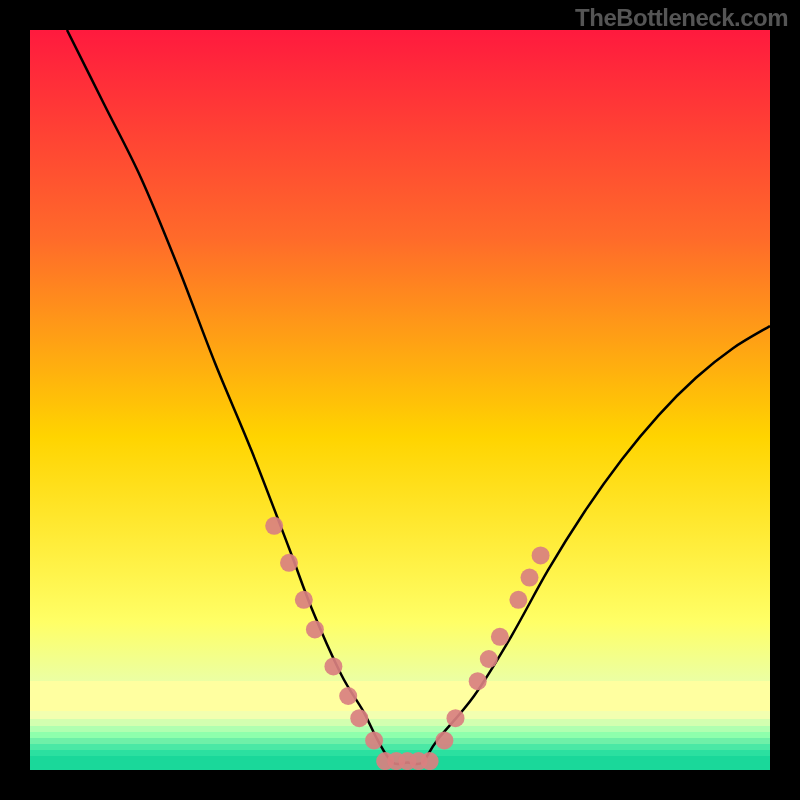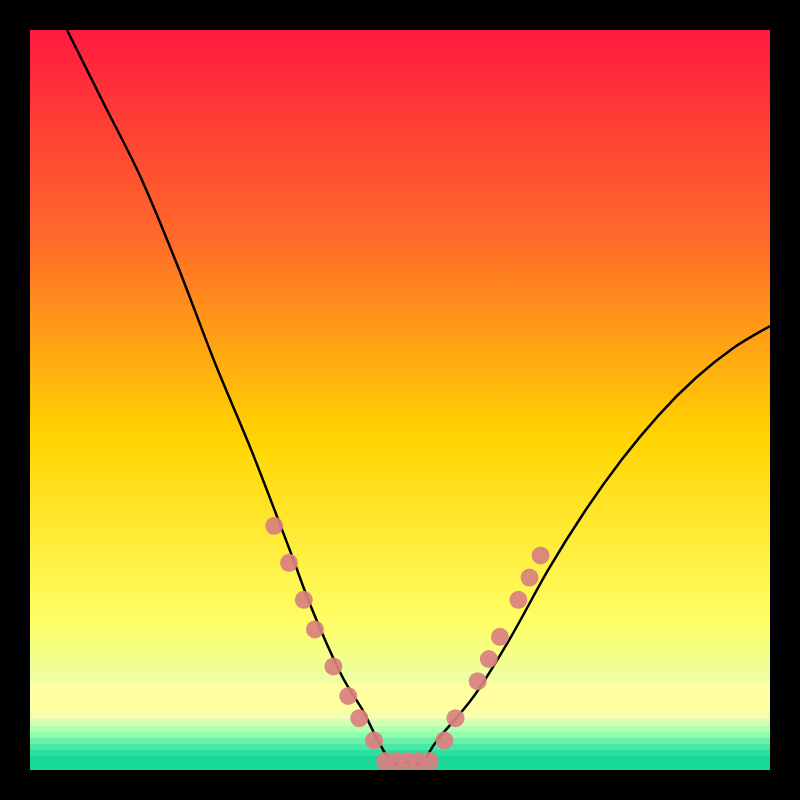--- a/index.html
+++ b/index.html
@@ -35,20 +35,21 @@
     overflow: hidden;
   }
   svg {
     display: block;
   }
 </style>
 </head>
 <body>
 
 <div class="outer">
+  <div class="attribution">TheBottleneck.com</div>
 
   <div class="plot-area">
     <svg id="chart-svg" width="740" height="740" viewBox="0 0 740 740">
         <defs>
           <linearGradient id="bg-grad" x1="0" y1="0" x2="0" y2="1">
             <stop offset="0%" stop-color="#ff1a3e"></stop>
             <stop offset="28.000000000000004%" stop-color="#ff6a2a"></stop>
             <stop offset="55.00000000000001%" stop-color="#ffd400"></stop>
             <stop offset="80%" stop-color="#ffff66"></stop>
             <stop offset="90%" stop-color="#e6ffb3"></stop>

